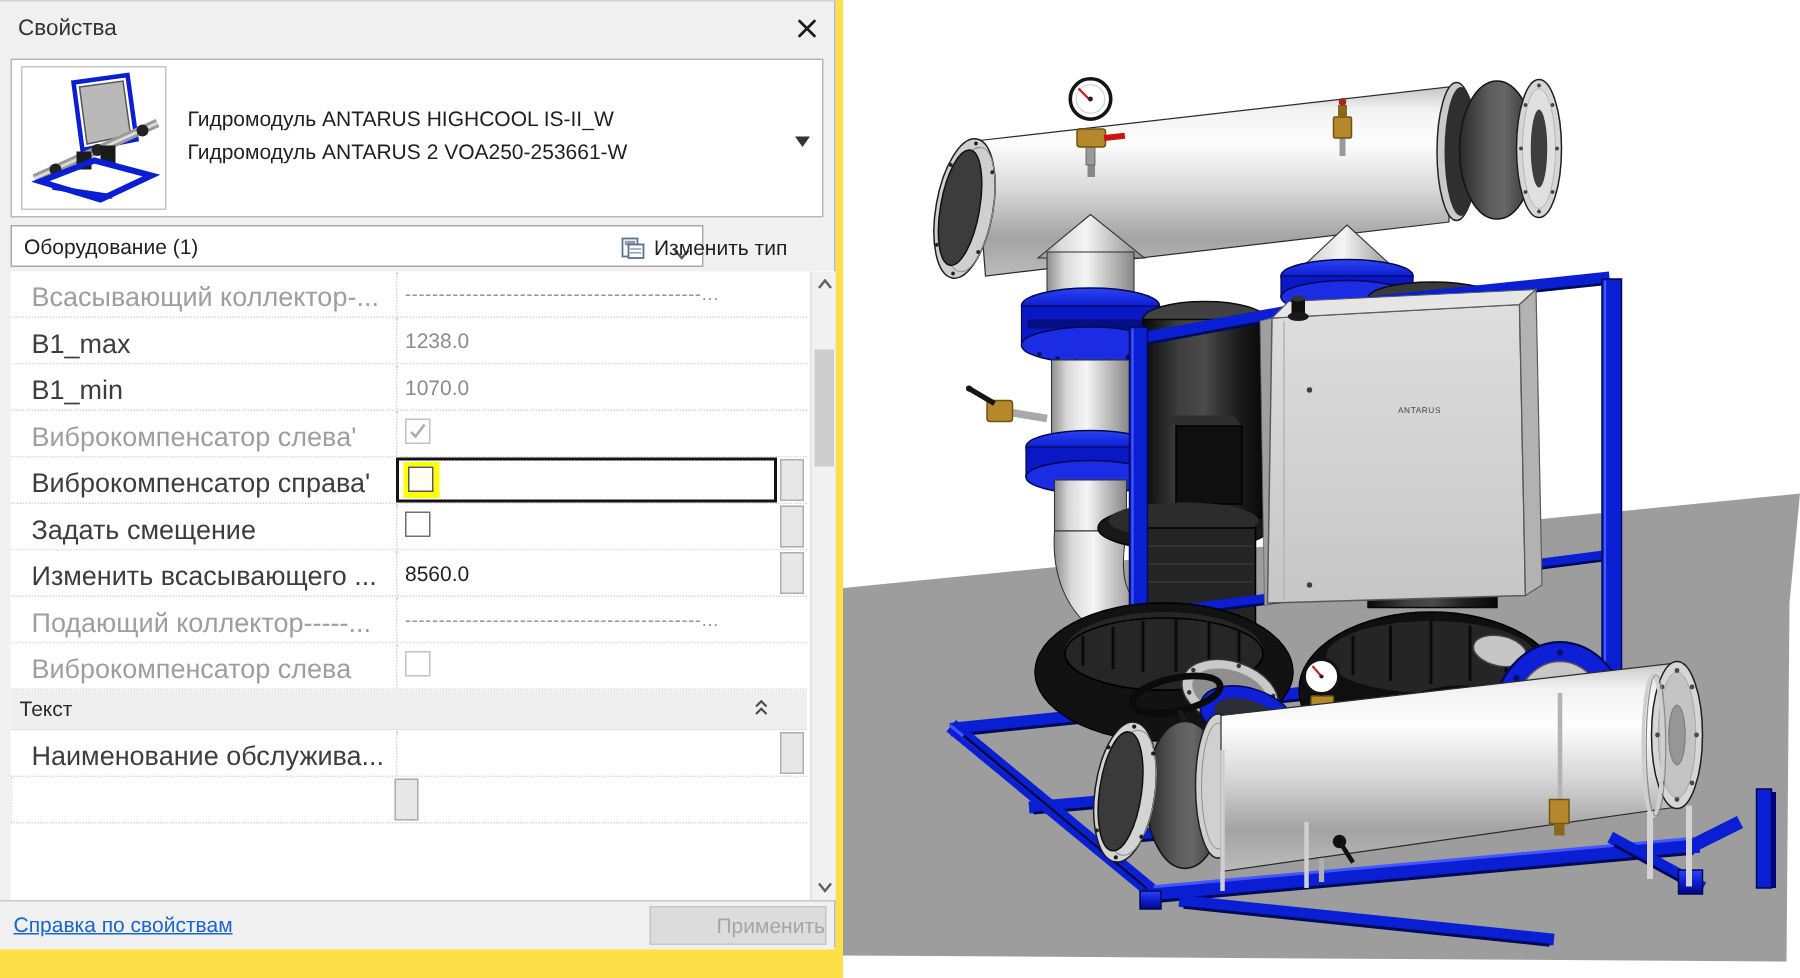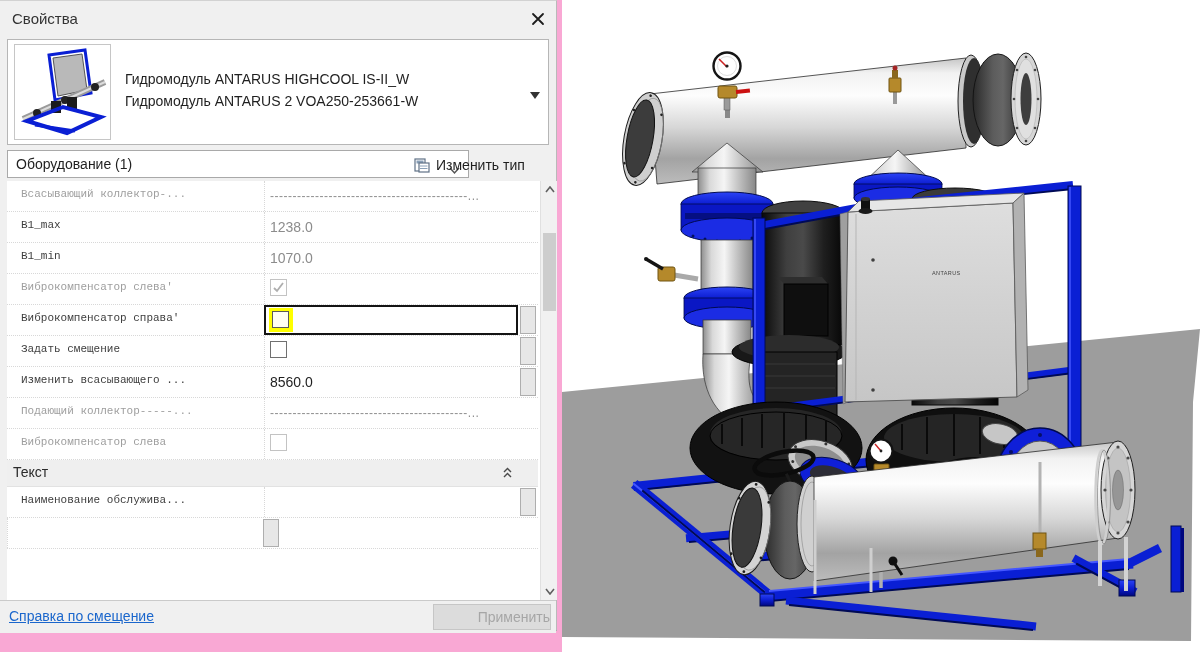--- a/index.html
+++ b/index.html
@@ -1,16 +1,16 @@
 <!DOCTYPE html>
 <html><head>
 <meta charset="utf-8">
 <style>
   html,body{margin:0;padding:0;background:#fff;}
-  #stage{position:relative;width:1200px;height:652px;background:#f9a8d4;overflow:hidden;
+  #stage{position:relative;width:1200px;height:652px;background:#fde047;overflow:hidden;
          font-family:"Liberation Sans","DejaVu Sans",sans-serif;-webkit-font-smoothing:antialiased;}
   
   #panel{position:absolute;left:0;top:8;width:557px;height:631px;background:#f0f0f0;
          border-top:1px solid #d2d2d2;border-right:1px solid #b9b9b9;border-bottom:1px solid #9f9f9f;box-sizing:border-box;}
   .ttl-row{position:absolute;left:0;top:0;width:100%;height:38px;}
   .ttl-row .ttl{position:absolute;left:12px;top:9px;font-size:15px;color:#333;}
   .close-btn{position:absolute;right:10px;top:10px;width:16px;height:16px;cursor:pointer;}
   .typebox{position:absolute;left:7px;top:38px;width:542px;height:106px;background:#fff;border:1px solid #b6b6b6;box-sizing:border-box;}
   .thumb{position:absolute;left:6px;top:4px;width:97px;height:96px;background:#fff;border:1px solid #c6c6c6;box-sizing:border-box;}
   .type-lines{position:absolute;left:117px;top:28px;width:400px;font-size:14px;color:#1f1f1f;line-height:22px;white-space:nowrap;overflow:hidden;}
@@ -21,21 +21,21 @@
   .combo .combo-chev{position:absolute;right:8px;top:10px;}
   .edit-type{position:absolute;left:414px;top:4px;height:26px;display:flex;align-items:center;gap:6px;cursor:pointer;}
   .edit-type span{font-size:14px;color:#1f1f1f;white-space:nowrap;}
   
   #grid{position:absolute;left:7px;top:180px;width:550px;height:419px;background:#fff;overflow:hidden;}
   .grid-inner{position:absolute;left:0;top:0;width:531px;}
   .sec-hdr{height:26px;background:#efefef;border-bottom:1px solid #e2e2e2;position:relative;}
   .sec-hdr .sec-lbl{position:absolute;left:6px;top:4px;font-size:14px;color:#2b2b2b;}
   .sec-hdr .sec-chev{position:absolute;right:26px;top:5px;}
   .prow{height:31px;display:flex;border-bottom:1px dotted #d8d8d8;background:#fff;position:relative;box-sizing:border-box;}
-  .plabel{width:257px;box-sizing:border-box;padding:7px 4px 0 14px;font-size:11px;color:#3d3d3d;white-space:nowrap;overflow:hidden;font-family:Liberation Mono, monospace;}
+  .plabel{width:257px;box-sizing:border-box;padding:7px 4px 0 14px;font-size:18px;color:#3d3d3d;white-space:nowrap;overflow:hidden;}
   .plabel.dis{color:#9e9e9e;}
   .pval{position:relative;width:254px;box-sizing:border-box;border-left:1px dotted #d8d8d8;padding:7px 2px 0 5px;
         font-size:14px;color:#1f1f1f;white-space:nowrap;overflow:hidden;}
   .pval.gray{color:#8c8c8c;}
   .pval.dashes{color:#909090;font-size:12px;letter-spacing:.5px;padding-top:8px;}
   .pval.sel{border:2px solid #141414;padding:5px 0 0 3px;}
   .btncol{width:20px;position:relative;}
   .row-btn{position:absolute;left:2px;top:1px;width:16px;height:28px;background:#e7e7e7;border:1px solid #aeaeae;box-sizing:border-box;cursor:pointer;}
   .cb{display:inline-block;width:17px;height:17px;border:1px solid #707070;background:#fff;box-sizing:border-box;position:relative;cursor:pointer;}
   .cb.dis{border-color:#c3c3c3;}
@@ -203,21 +203,21 @@
         <div class="vs-thumb"></div>
         <span class="vs-arrow" style="top:402px">
           <svg width="10" height="7" viewBox="0 0 10 7">
               <polyline points="1,1 5,6 9,1" fill="none" stroke="#606060" stroke-width="1.6"></polyline>
             </svg>
         </span>
       </div>
     </div>
 
     <div id="pfooter">
-      <span class="help-link">Справка по смещение</span>
+      <span class="help-link">Справка по свойствам</span>
       <span class="apply-btn">Применить</span>
     </div>
   </div>
 
   <div id="viewport">
   <svg width="638" height="652" viewBox="0 0 638 652">
     <defs>
       <linearGradient id="gH" x1="0" y1="0" x2="0" y2="1">
         <stop offset="0" stop-color="#c6c6c6"></stop>
             <stop offset=".12" stop-color="#f2f2f2"></stop>

